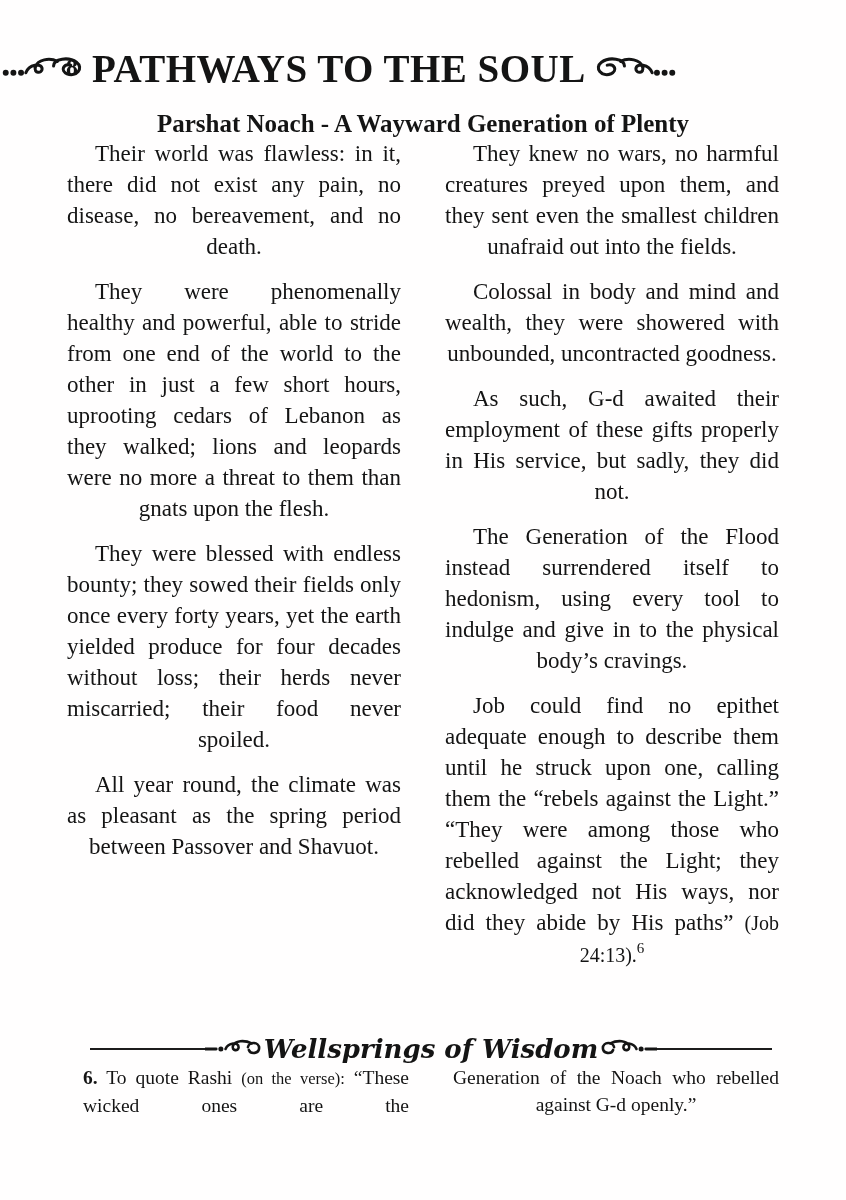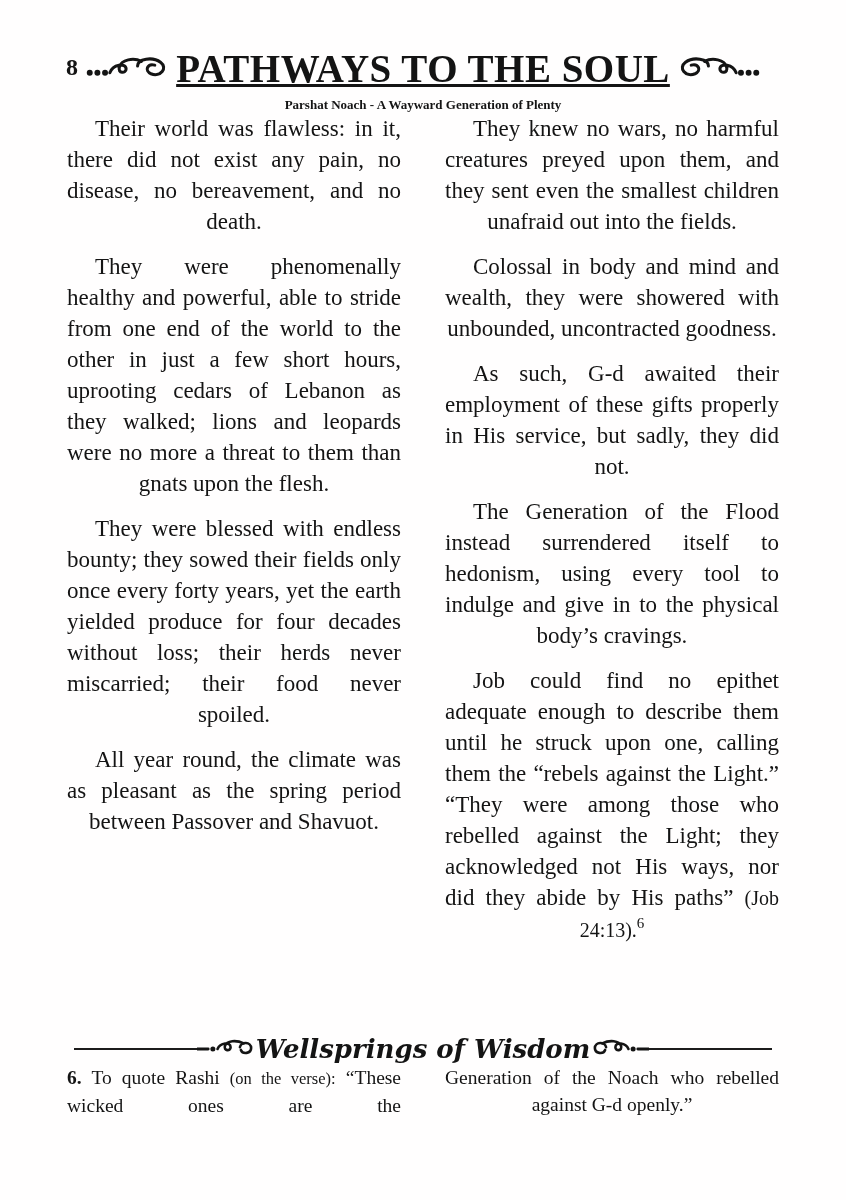--- a/index.html
+++ b/index.html
@@ -13,35 +13,34 @@
     overflow:hidden;
   }
 
   
   .page-number {
     position:absolute; left:66px; top:54px;
     font-size:24px; font-weight:700;
   }
   .header { padding-top:42px; }
   .title-row {
-    display:flex; justify-content:center; align-items:center;
+    display:flex; align-items:center;
     height:52px;
-    text-decoration:underline;
   }
   .flourish { display:block; }
   .flourish.mirrored { transform:scaleX(-1); }
   .title {
     margin:0 4px;
     font-size:39px; font-weight:700; letter-spacing:0.5px;
     white-space:nowrap;
   }
   .subtitle {
     text-align:center;
-    font-size:13px; font-weight:700;
-    margin-top:3px;
+    font-size:25px; font-weight:700;
+    margin-top:16px;
   }
 
   
   .columns {
     display:flex; gap:44px;
     padding:0 67px;
   }
   .col { flex:1; min-width:0; }
   .body-par {
     margin:0 0 14px 0;
@@ -49,21 +48,21 @@
     text-align:justify; text-align-last:center;
     text-indent:28px;
   }
   .cite { font-size:20px; }
   .fn-ref {
     font-size:15px;
     vertical-align:super; line-height:0;
   }
 
   
-  .footer { position:absolute; left:0; right:0; top:1034px; }
+  .footer { position:absolute; left:16px; right:0; top:1034px; }
   .divider {
     display:flex; align-items:center;
     padding:0 74px;
   }
   .rule { flex:1; height:2px; background:#1c1c1c; }
   .script-title {
     font-family:"DejaVu Serif", serif;
     font-style:italic; font-weight:700;
     font-size:26px; white-space:nowrap;
     padding:0 3px;

